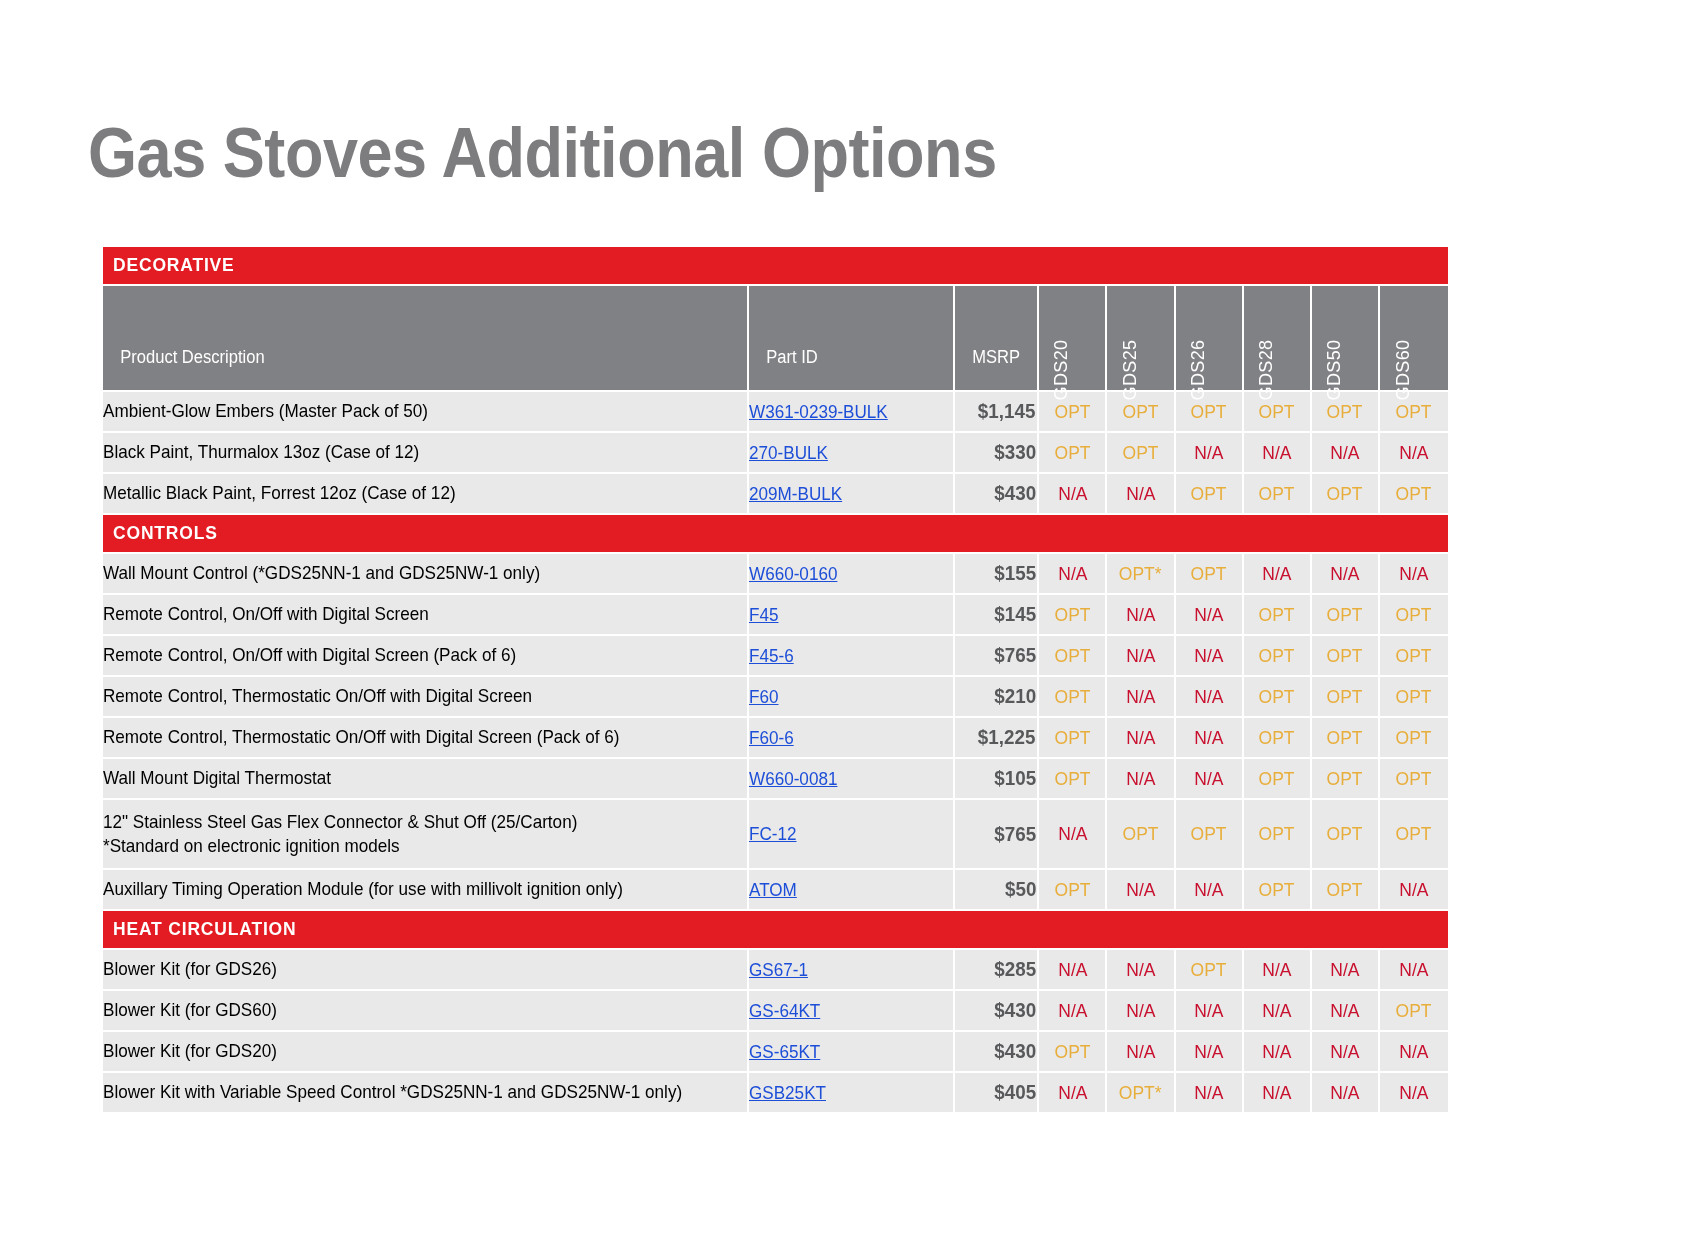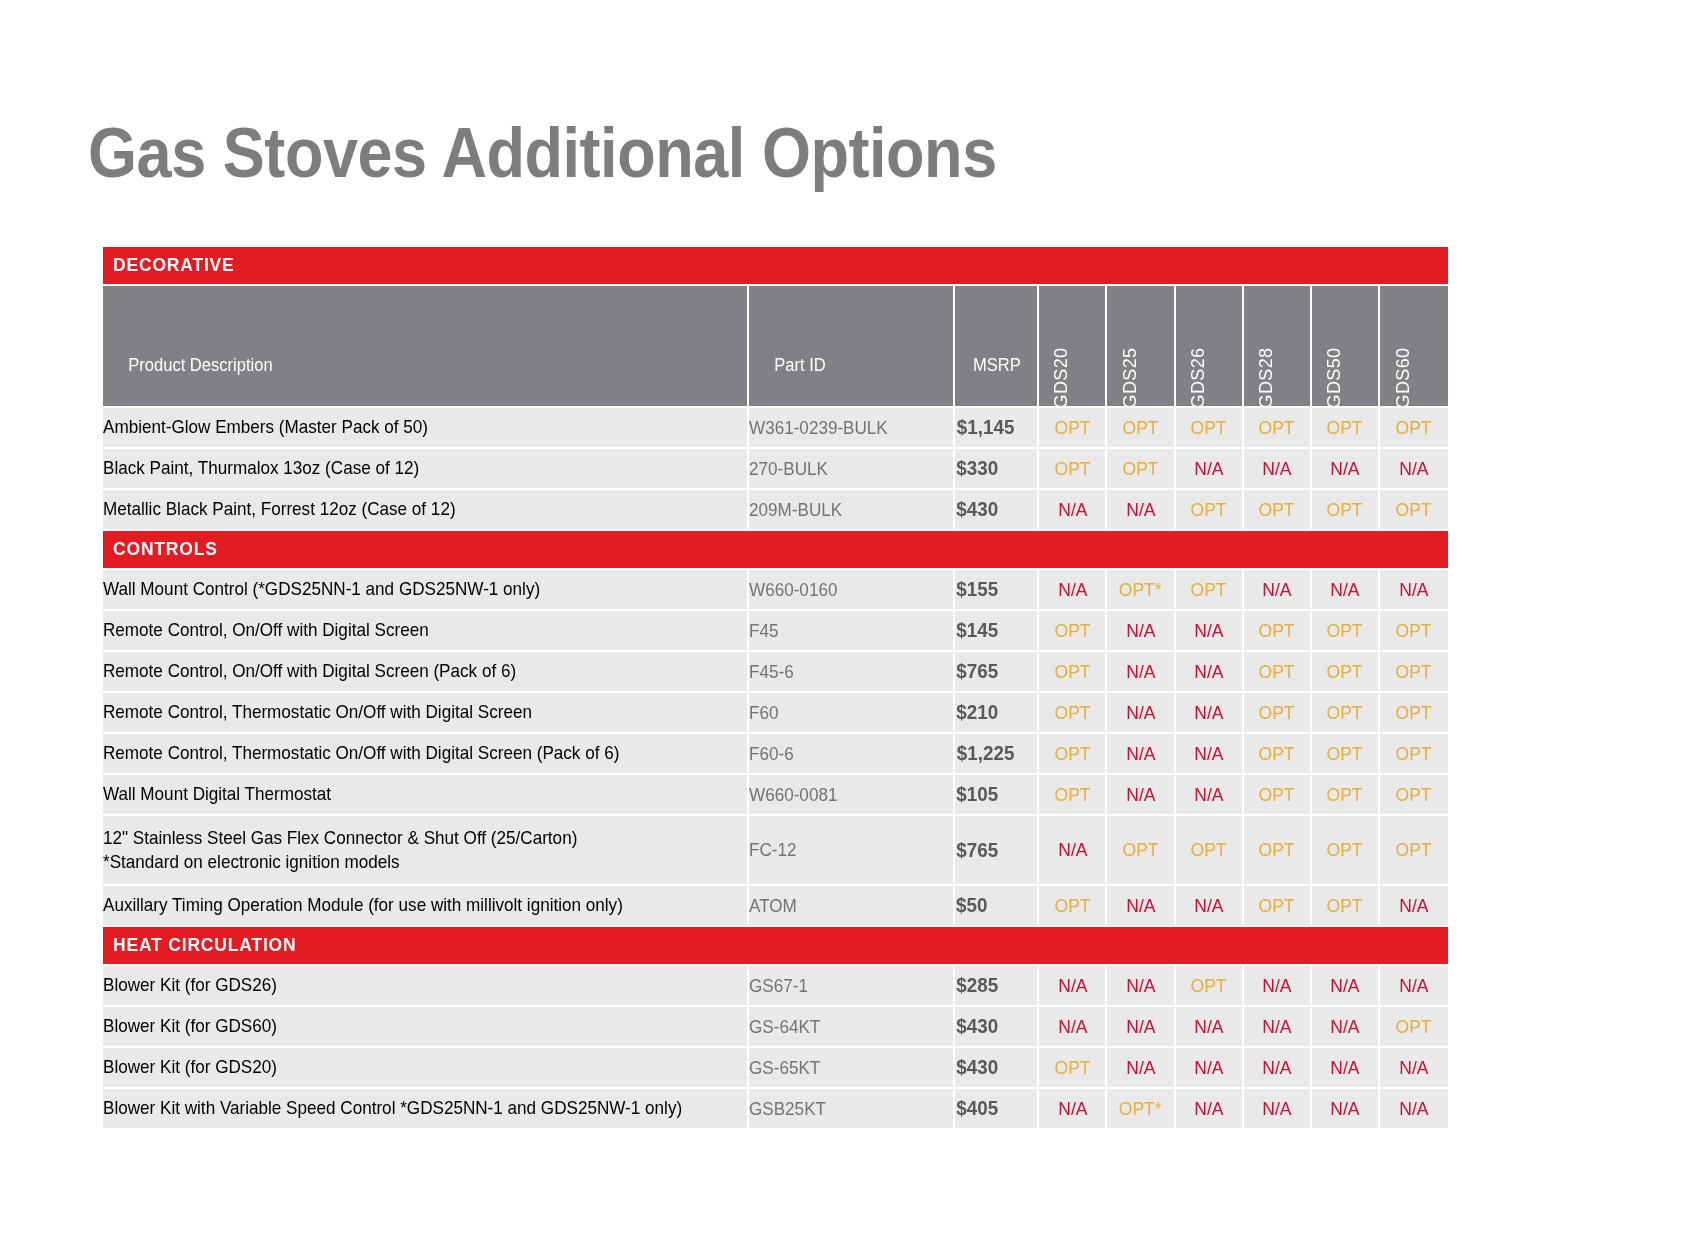--- a/index.html
+++ b/index.html
@@ -94,21 +94,21 @@
   }
 
   
   tr.colhead td {
     background: #808184;
     color: #ffffff;
     vertical-align: bottom;
     border-right: 2px solid #ffffff;
     border-bottom: 2px solid #ffffff;
     height: 88px;
-    padding: 16px;
+    padding: 8px;
   }
   tr.colhead td:last-child { border-right: none; }
 
   .ch-text {
     font-size: 18px;
     padding: 0 0 14px 10px;
     display: block;
     transform: scaleX(0.92);
     transform-origin: left bottom;
     white-space: nowrap;
@@ -154,35 +154,36 @@
     display: block;
     transform: scaleX(0.90);
     transform-origin: left center;
     white-space: nowrap;
     line-height: 1.28;
   }
   td.desc-cell .d-line2 {
     display: block;
   }
   td.part-cell {
-    color: #737373;
+    color: #1d4ed8;
     font-size: 19px;
     padding: 0 8px 0 10px;
+    text-decoration: underline;
   }
   td.part-cell .d-inner {
     display: block;
     transform: scaleX(0.90);
     transform-origin: left center;
     white-space: nowrap;
   }
   td.msrp-cell {
     color: #58595b;
     font-size: 20px;
     font-weight: bold;
-    text-align: left;
+    text-align: right;
     letter-spacing: 0px;
   }
   td.msrp-cell .d-inner {
     display: inline-block;
     transform: scaleX(0.94);
   }
   td.val-cell {
     text-align: center;
     font-size: 19px;
     font-weight: normal;

